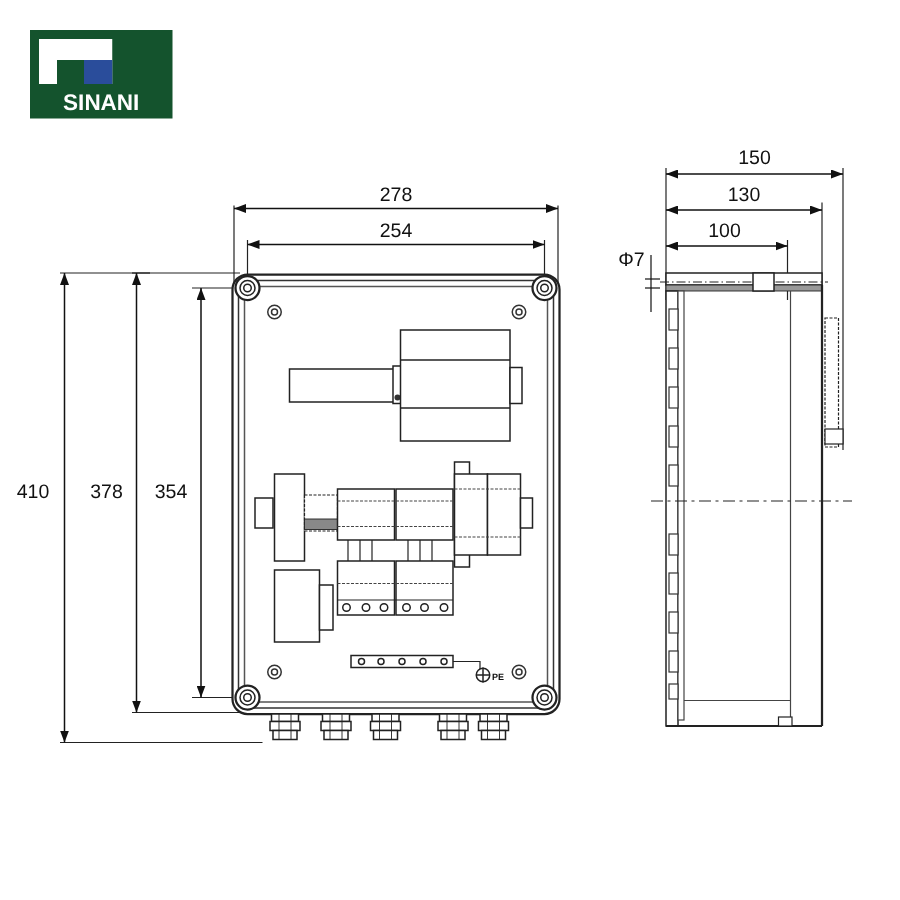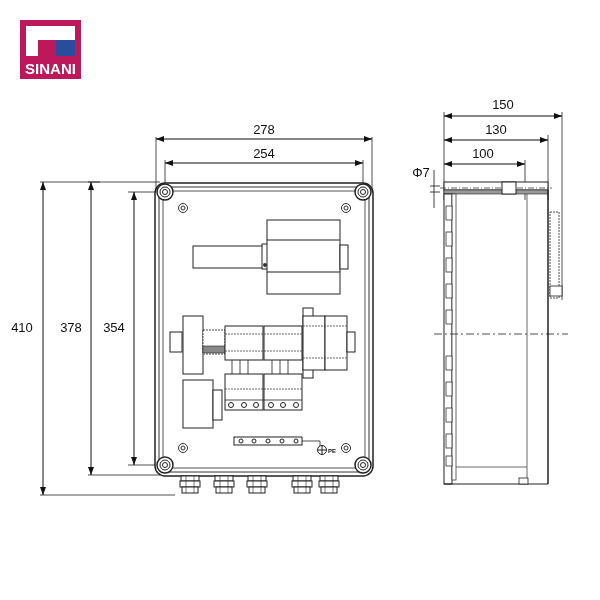--- a/index.html
+++ b/index.html
@@ -1,17 +1,17 @@
 <!DOCTYPE html>
 <html><head>
 <meta charset="utf-8">
 <style>
   html, body { margin: 0; padding: 0; background: #ffffff; }
   body { width: 600px; height: 600px; position: relative; overflow: hidden; font-family: "Liberation Sans", sans-serif; }
-  .logo { position: absolute; left: 20px; top: 20px; width: 61px; height: 59px; background: #be185d; }
+  .logo { position: absolute; left: 20px; top: 20px; width: 61px; height: 59px; background: #14532d; padding-left: 34px; }
   .logo-shape { position: absolute; left: 6px; top: 6px; width: 49px; height: 30px; }
   .logo-text { position: absolute; left: 0; right: 0; bottom: 2px; text-align: center; color: #ffffff; font-weight: bold; font-size: 15px; letter-spacing: 0px; font-family: "Liberation Sans", sans-serif; }
   svg.drawing { position: absolute; left: 0; top: 0; }
   .dim { font-family: "Liberation Sans", sans-serif; font-size: 13px; fill: #111; }
 </style>
 </head>
 <body>
 
 <div class="logo">
   <svg class="logo-shape" viewBox="0 0 49 30" width="49" height="30">

